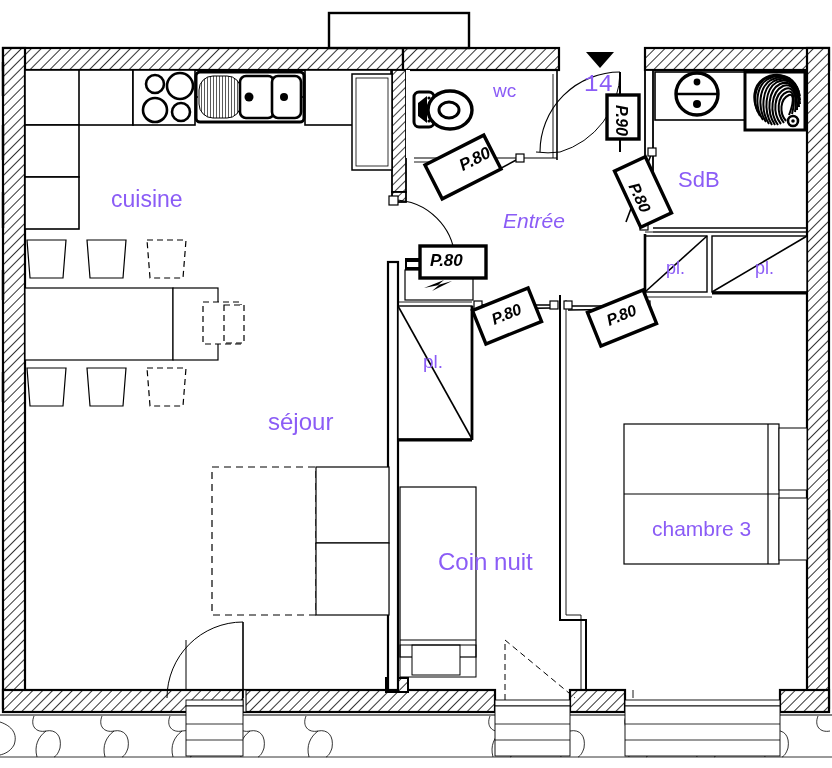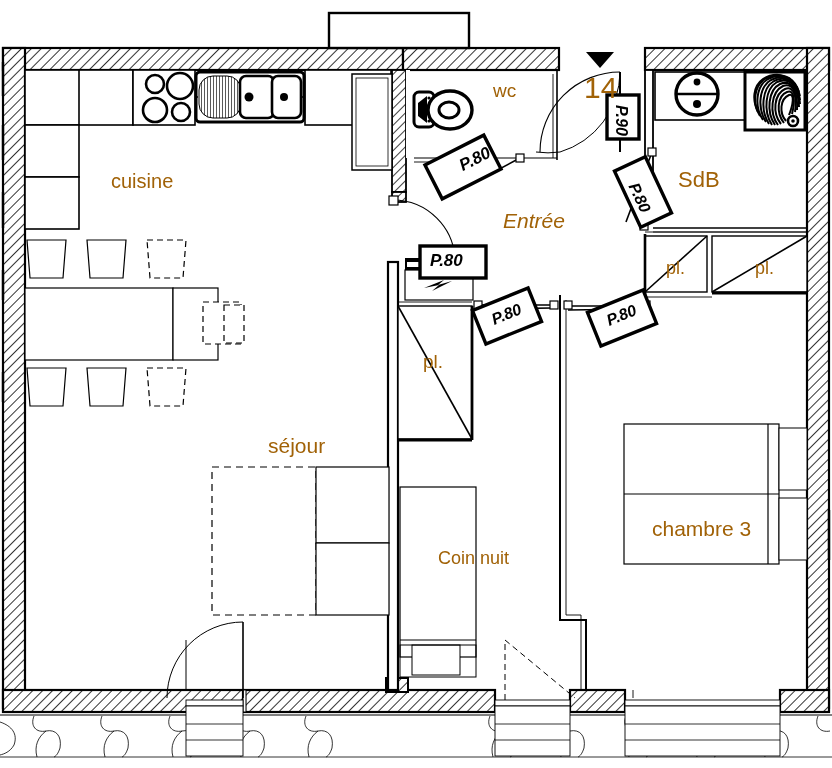--- a/index.html
+++ b/index.html
@@ -1,19 +1,19 @@
 <!DOCTYPE html>
 <html><head>
 <meta charset="utf-8">
 <style>
   html,body{margin:0;padding:0;background:#ffffff;}
   body{font-family:"Liberation Sans", sans-serif;}
   #plan-root{position:relative;width:832px;height:768px;background:#ffffff;overflow:hidden;}
   #plan-svg{position:absolute;left:0;top:0;width:832px;height:768px;}
-  .roomlabel{position:absolute;color:#a16207;white-space:nowrap;font-family:"Liberation Sans",sans-serif;}
+  .roomlabel{position:absolute;color:#8b5cf6;white-space:nowrap;font-family:"Liberation Sans",sans-serif;}
   .doorlabel{position:absolute;white-space:nowrap;font-family:"Liberation Sans",sans-serif;font-style:italic;font-weight:bold;color:#000;}
 </style>
 </head>
 <body>
 
 <div id="plan-root">
 
   <svg id="plan-svg" viewBox="0 0 832 768">
     <defs>
       <pattern id="wallhatch" width="7" height="7" patternTransform="rotate(45)" patternUnits="userSpaceOnUse">
@@ -360,34 +360,34 @@
       <g transform="rotate(-22 622 318)">
           <rect x="592" y="300" width="60" height="36" fill="#ffffff" stroke="#000" stroke-width="3.4"></rect>
         </g>
     </g>
 
     <g>
       <path d="M586,52 L614,52 L600,68 Z" fill="#000"></path>
     </g>
   </svg>
 
-  <div class="roomlabel" style="left:111px;top:170px;font-size:20px;">cuisine</div>
+  <div class="roomlabel" style="left:111px;top:186px;font-size:23px;">cuisine</div>
   <div class="roomlabel" style="left:493px;top:80px;font-size:19px;">wc</div>
   <div class="roomlabel" style="left:503px;top:209px;font-size:21px;font-style:italic;">Entrée</div>
   <div class="roomlabel" style="left:678px;top:167px;font-size:22px;">SdB</div>
-  <div class="roomlabel" style="left:268px;top:408px;font-size:21px;margin-top:26px;">séjour</div>
-  <div class="roomlabel" style="left:438px;top:548px;font-size:18px;">Coin nuit</div>
+  <div class="roomlabel" style="left:268px;top:408px;font-size:24px;">séjour</div>
+  <div class="roomlabel" style="left:438px;top:548px;font-size:24px;">Coin nuit</div>
   <div class="roomlabel" style="left:652px;top:517px;font-size:21px;">chambre 3</div>
 
   <div class="roomlabel" style="left:423px;top:351px;font-size:19px;">pl.</div>
   <div class="roomlabel" style="left:666px;top:258px;font-size:18px;">pl.</div>
   <div class="roomlabel" style="left:755px;top:258px;font-size:18px;">pl.</div>
 
   <div class="doorlabel" style="left:456px;top:158px;font-size:17px;transform:rotate(-27deg);transform-origin:left top;">P.80</div>
   <div class="doorlabel" style="left:630px;top:105px;font-size:16px;transform:rotate(90deg);transform-origin:left top;">P.90</div>
   <div class="doorlabel" style="left:641px;top:180px;font-size:16px;transform:rotate(65deg);transform-origin:left top;">P.80</div>
   <div class="doorlabel" style="left:430px;top:251px;font-size:17px;">P.80</div>
   <div class="doorlabel" style="left:489px;top:312px;font-size:16px;transform:rotate(-22deg);transform-origin:left top;">P.80</div>
   <div class="doorlabel" style="left:604px;top:313px;font-size:16px;transform:rotate(-22deg);transform-origin:left top;">P.80</div>
 
-  <div class="roomlabel" style="left:584px;top:71px;font-size:30px;">14</div>
+  <div class="roomlabel" style="left:584px;top:71px;font-size:24px;font-family:Liberation Mono, monospace;">14</div>
 
 </div>
 
 </body></html>

